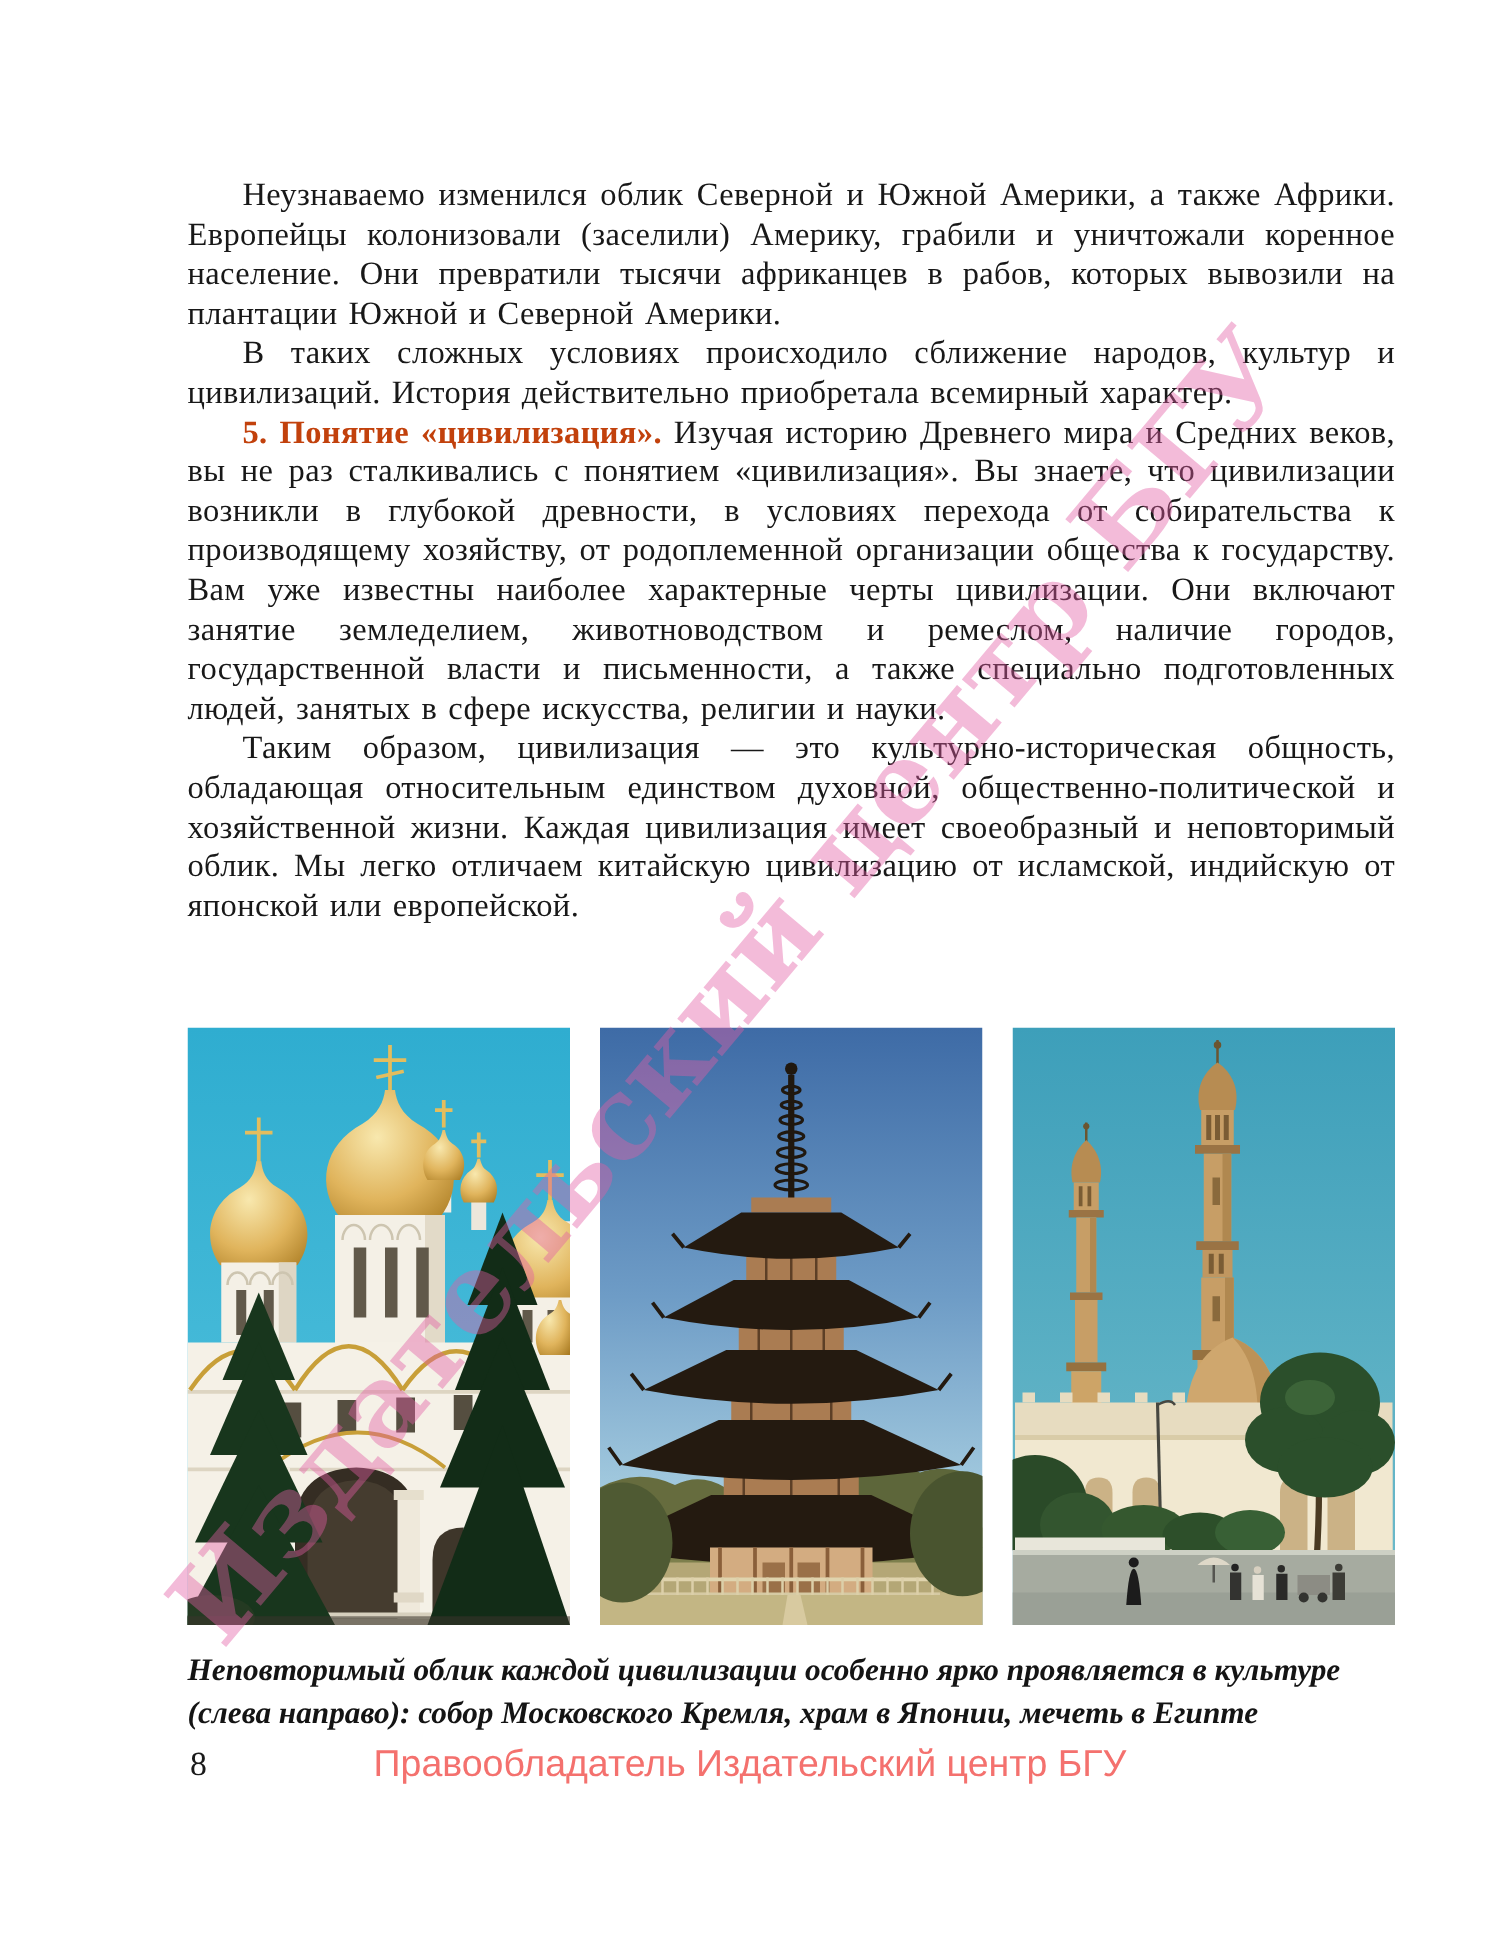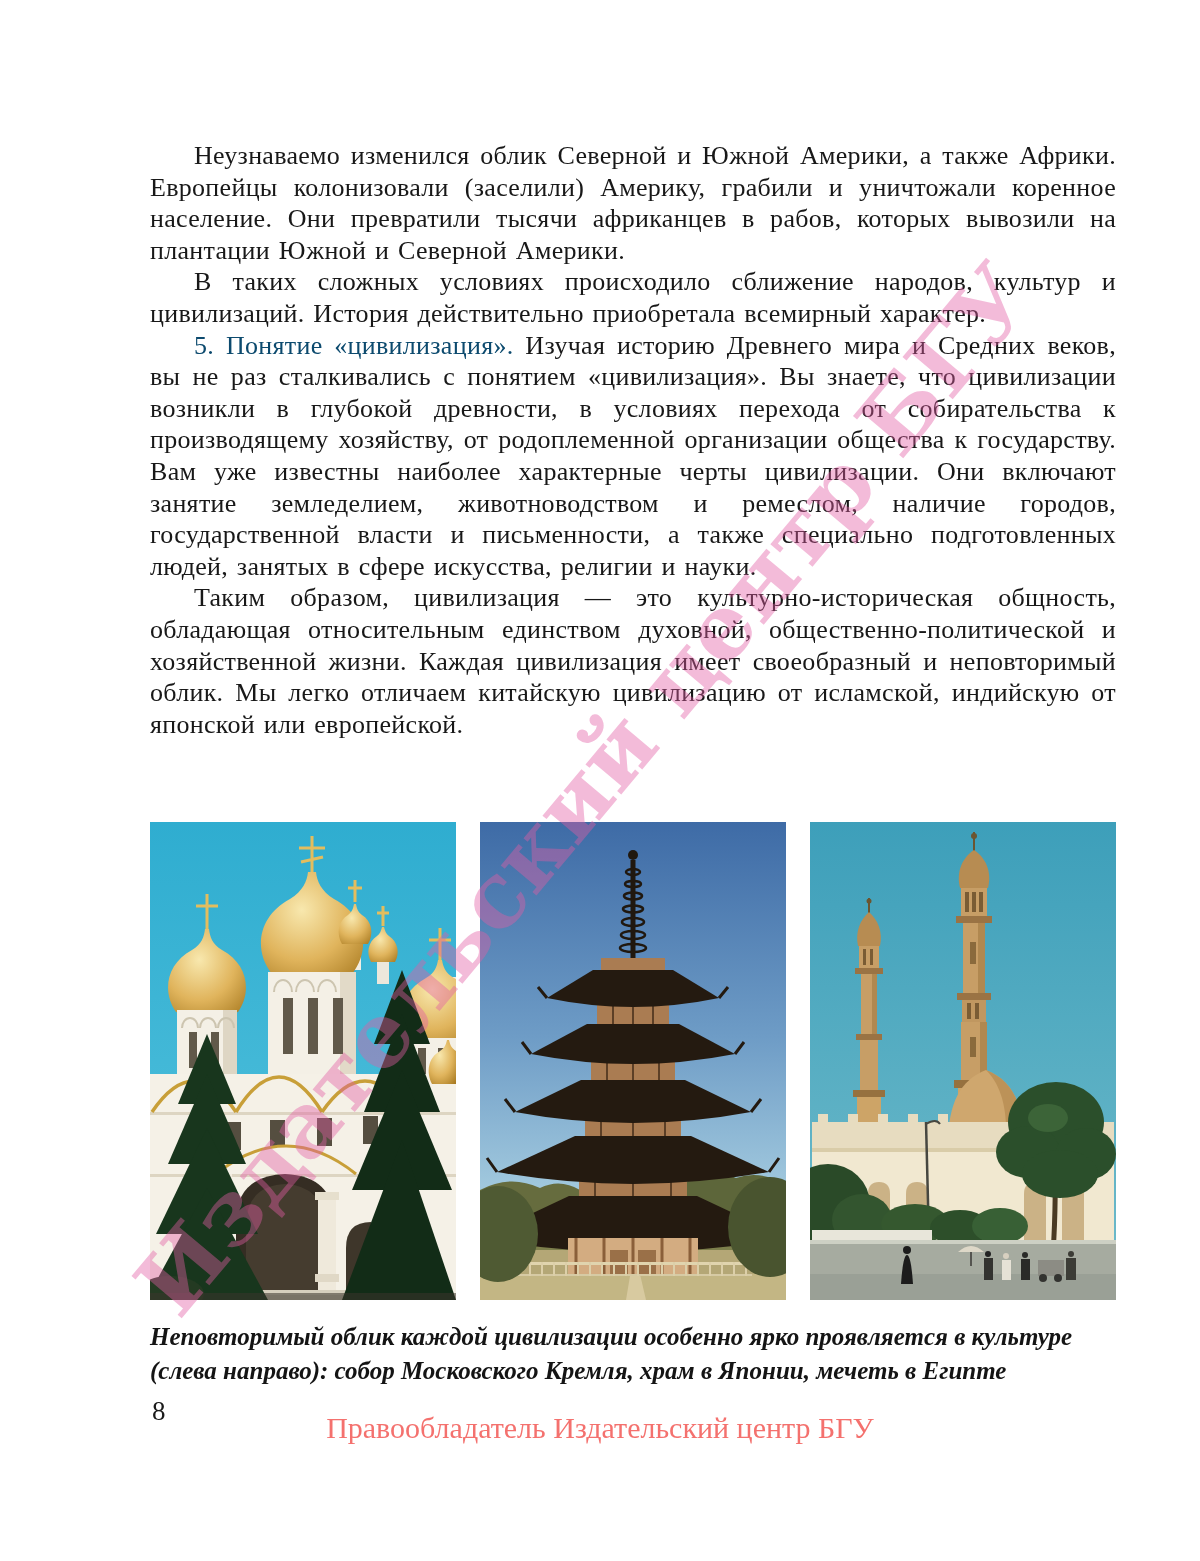--- a/index.html
+++ b/index.html
@@ -16,21 +16,21 @@
     position: absolute;
     left: 150px; top: 140px;
     width: 966px;
     font-size: 26px;
     line-height: 31.6px;
     text-align: justify;
     letter-spacing: 0.3px;
     word-spacing: 2px;
   }
   .body-text p { margin: 0; text-indent: 44px; }
-  .lead-heading { font-weight: normal; color: #0c4a6e; }
+  .lead-heading { font-weight: bold; color: #c2410c; }
   .term-bold { font-weight: normal; }
   .photo-row {
     position: absolute;
     left: 150px; top: 822px;
     width: 966px;
     display: flex;
     gap: 24px;
   }
   .photo { width: 306px; height: 478px; margin: 0; }
   .photo svg { display: block; width: 306px; height: 478px; }
@@ -50,24 +50,23 @@
     position: absolute;
     left: 152px; top: 1396px;
     font-size: 27px;
     color: #1a1a1a;
   }
   .copyright {
     position: absolute;
     left: 0; top: 1395px;
     width: 1200px;
     text-align: center;
-    font-family: Liberation Serif, serif;
+    font-family: Liberation Sans, sans-serif;
     font-size: 30px;
     color: #f4716e;
-    margin-top: 16px;
   }
   .watermark {
     position: absolute;
     left: 120px; top: 1272px;
     transform: rotate(-50deg);
     transform-origin: 0 0;
     font-family: "DejaVu Serif", serif;
     font-weight: bold;
     font-size: 90px;
     line-height: 1;

